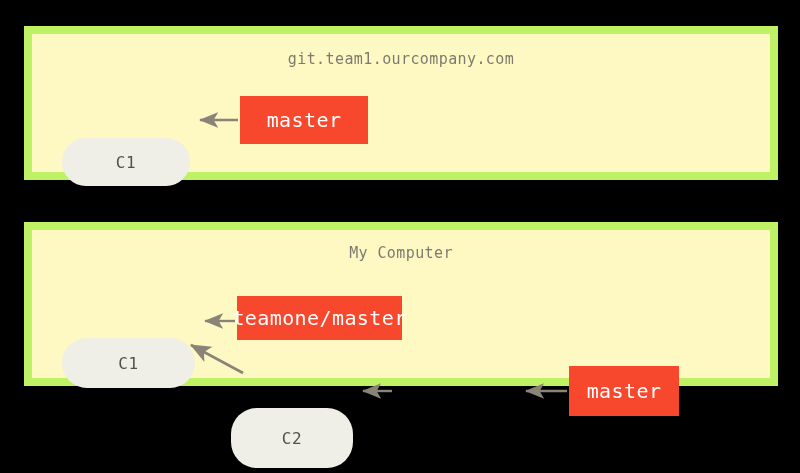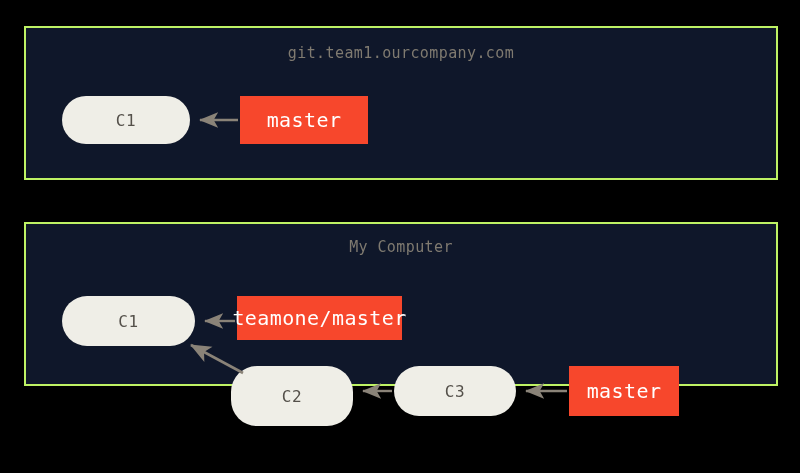--- a/index.html
+++ b/index.html
@@ -20,22 +20,22 @@
     left: 0; top: 0;
     width: 800px;
     height: 473px;
     background: #000000;
   }
 
   
   .panel {
     position: absolute;
     box-sizing: border-box;
-    border: 2px solid #bef264;
-    background: #0f172a;
+    border: 8px solid #bef264;
+    background: #fef9c3;
   }
   #panel-remote { left: 24px;  top: 26px;  width: 754px; height: 154px; }
   #panel-local  { left: 24px;  top: 222px; width: 754px; height: 164px; }
 
   .panel-title {
     position: absolute;
     left: 0;
     width: 100%;
     text-align: center;
     color: #7f7a70;
@@ -53,20 +53,21 @@
     box-sizing: border-box;
     background: #EFEEE7;
     border-radius: 26px;
     display: flex;
     align-items: center;
     justify-content: center;
     color: #54504A;
     font-size: 16px;
     font-family: "DejaVu Sans Mono", "Liberation Mono", monospace;
     letter-spacing: 0.5px;
+    margin-top: 42px;
   }
 
   
   .branch {
     position: absolute;
     box-sizing: border-box;
     background: #F7472C;
     display: flex;
     align-items: center;
     justify-content: center;
@@ -113,21 +114,20 @@
   <div class="panel" id="panel-local">
     <div class="panel-title">My Computer</div>
   </div>
 
   <div class="commit" id="commit-c1-local">C1</div>
 
   <div class="branch" id="branch-teamone-master">teamone/master</div>
 
   <div class="commit" id="commit-c2">C2</div>
 
-  <div class="commit" id="commit-c3">C3</div>
 
   <div class="branch" id="branch-master-local">master</div>
 
   <svg class="arrow-layer" width="800" height="473">
     <defs>
       <marker id="ah" markerWidth="9" markerHeight="9" refX="7.6" refY="4.5" orient="auto" markerUnits="strokeWidth">
         <path d="M0,1.2 L8,4.5 L0,7.8 L1.9,4.5 Z" fill="#8a8378"></path>
       </marker>
     </defs>
 

